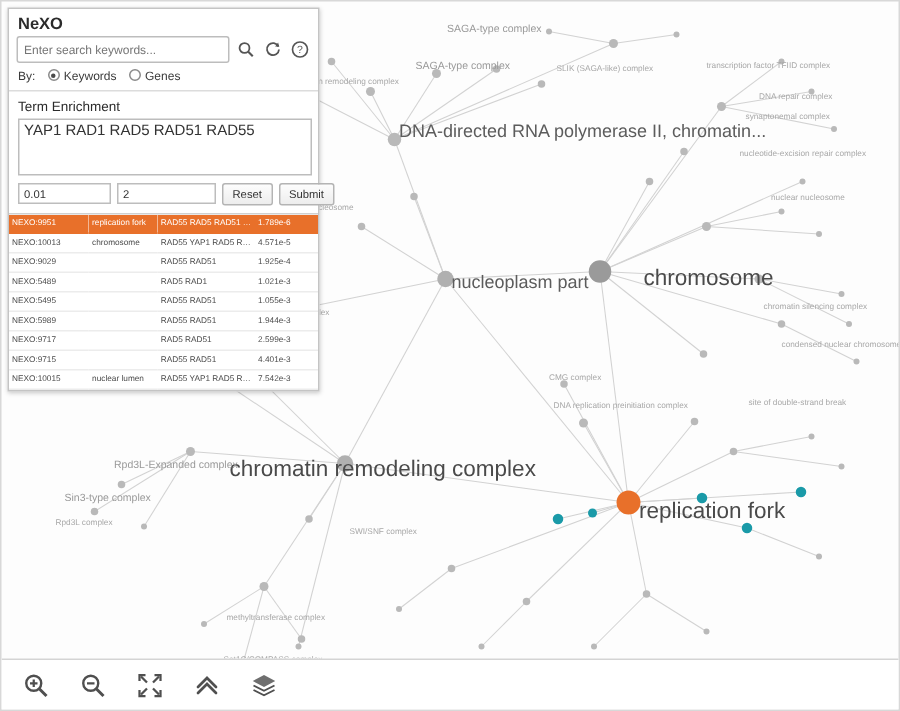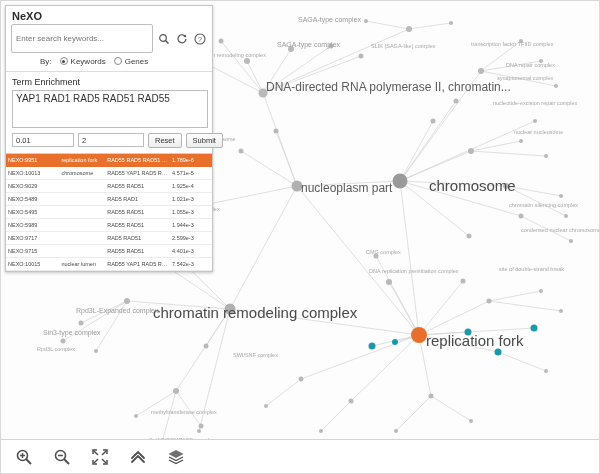--- a/index.html
+++ b/index.html
@@ -68,21 +68,21 @@
     padding: 4px 6px 2px 6px;
   }
   .search-row {
     display: flex;
     align-items: center;
     padding: 0 5px 4px 5px;
     gap: 4px;
   }
   #search-input {
     flex: 1;
-    height: 29px;
+    height: 18px;
     font-size: 8px;
     color: #9a9a9a;
     border: 1px solid #bdbdbd;
     border-radius: 2px;
     padding: 0 4px;
     box-sizing: border-box;
     background: #fff;
     outline: none;
   }
   .ico-btn {
@@ -95,21 +95,20 @@
     color: #5b5b5b;
   }
   .ico-btn svg { display: block; }
   .by-row {
     display: flex;
     align-items: center;
     gap: 8px;
     padding: 0 6px 5px 6px;
     font-size: 8px;
     color: #3a3a3a;
-    margin-left: 28px;
   }
   .radio {
     display: inline-flex;
     align-items: flex-start;
     gap: 3px;
     cursor: pointer;
   }
   .radio .dot {
     width: 8px; height: 8px;
     border-radius: 50%;

